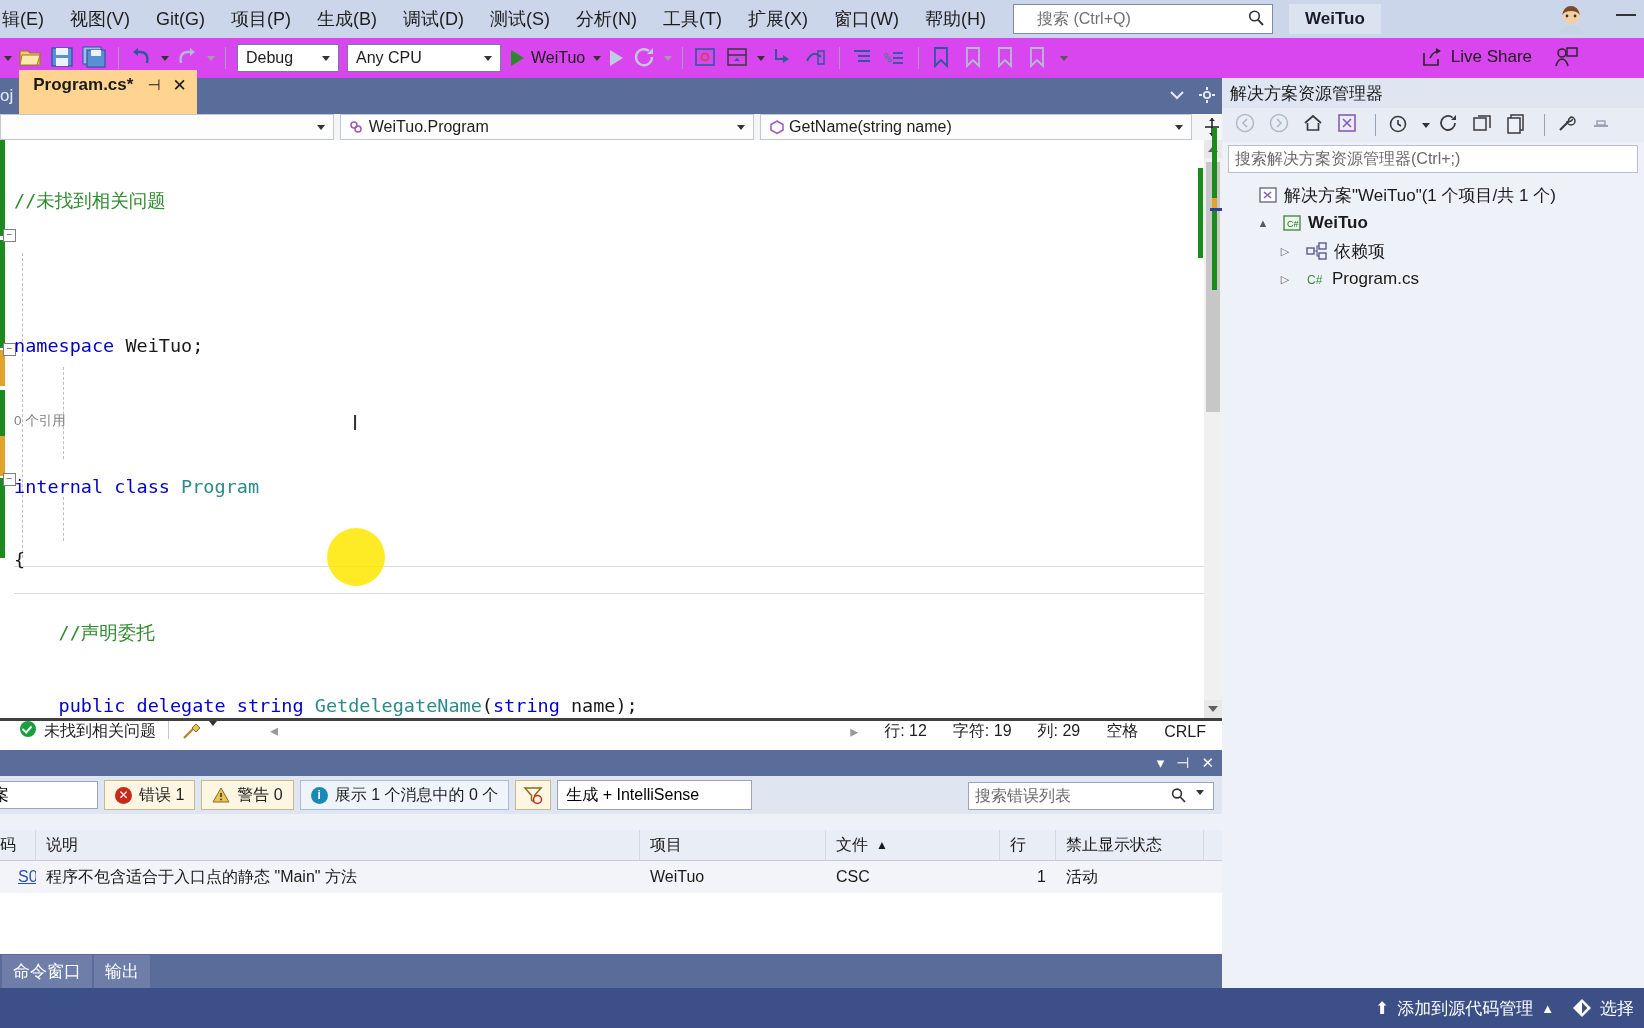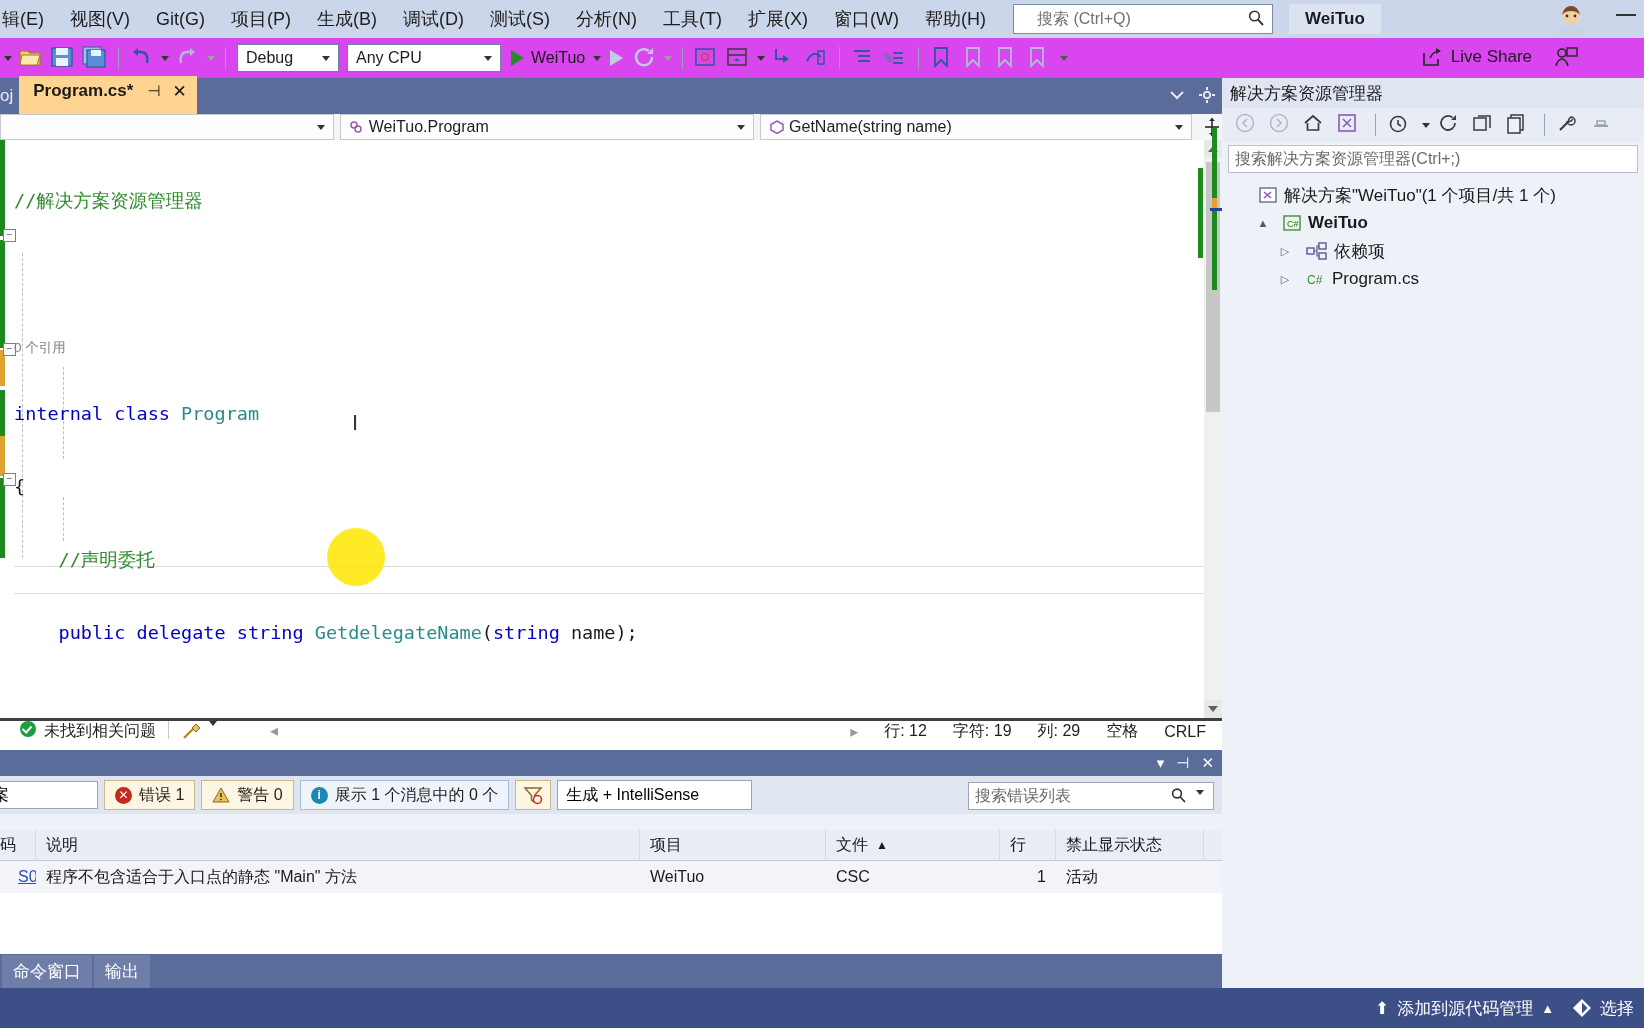--- a/index.html
+++ b/index.html
@@ -101,21 +101,21 @@
   .tabstrip {
     position: absolute; left: 0; top: 78px; width: 1222px; height: 36px;
     background: #5a6c9a;
     display: flex; align-items: flex-end;
   }
   .tab-ghost {
     font-size: 17px; color: #e8ecf5; padding: 6px 6px 8px 0;
   }
   .tab-active {
     background: #ffd490; height: 30px; display: flex; align-items: center;
-    padding: 0 10px 8px 14px; font-size: 17px; font-weight: bold; color: #1a1a1a;
+    padding: 0 10px 14px 14px; font-size: 17px; font-weight: bold; color: #1a1a1a;
   }
   .tab-active .pin { margin-left: 14px; font-size: 15px; font-weight: normal; }
   .tab-active .xbtn { margin-left: 12px; font-size: 17px; font-weight: normal; }
   .tab-right-icons {
     position: absolute; right: 6px; top: 8px;
     display: flex; align-items: center; gap: 14px;
   }
 
   
   .navbar {
@@ -592,22 +592,23 @@
     <div class="fold" style="top:203px">−</div>
     <div class="fold" style="top:333px">−</div>
 
     <div class="guide" style="left:22px; top:113px; height:305px"></div>
     <div class="guide" style="left:63px; top:227px; height:92px"></div>
     <div class="guide" style="left:63px; top:357px; height:44px"></div>
 
     <div class="caret-line" style="top:426px"></div>
 
     <div class="code">
-      <div class="ln"><span class="cmt">//解决方案资源管理器</span></div>
+      <div class="ln"><span class="cmt">//未找到相关问题</span></div>
       <div class="ln"></div>
+      <div class="ln"><span class="kw">namespace</span><span class="pln"> WeiTuo;</span></div>
       <div class="ln" style="height:19px"><span class="ref">0 个引用</span></div>
       <div class="ln"><span class="kw">internal</span><span class="pln"> </span><span class="kw">class</span><span class="pln"> </span><span class="typ">Program</span></div>
       <div class="ln"><span class="pln">{</span></div>
       <div class="ln">    <span class="cmt">//声明委托</span></div>
       <div class="ln">    <span class="kw">public</span><span class="pln"> </span><span class="kw">delegate</span><span class="pln"> </span><span class="kw">string</span><span class="pln"> </span><span class="typ">GetdelegateName</span><span class="pln">(</span><span class="kw">string</span><span class="pln"> name);</span></div>
       
       
       
       
       

